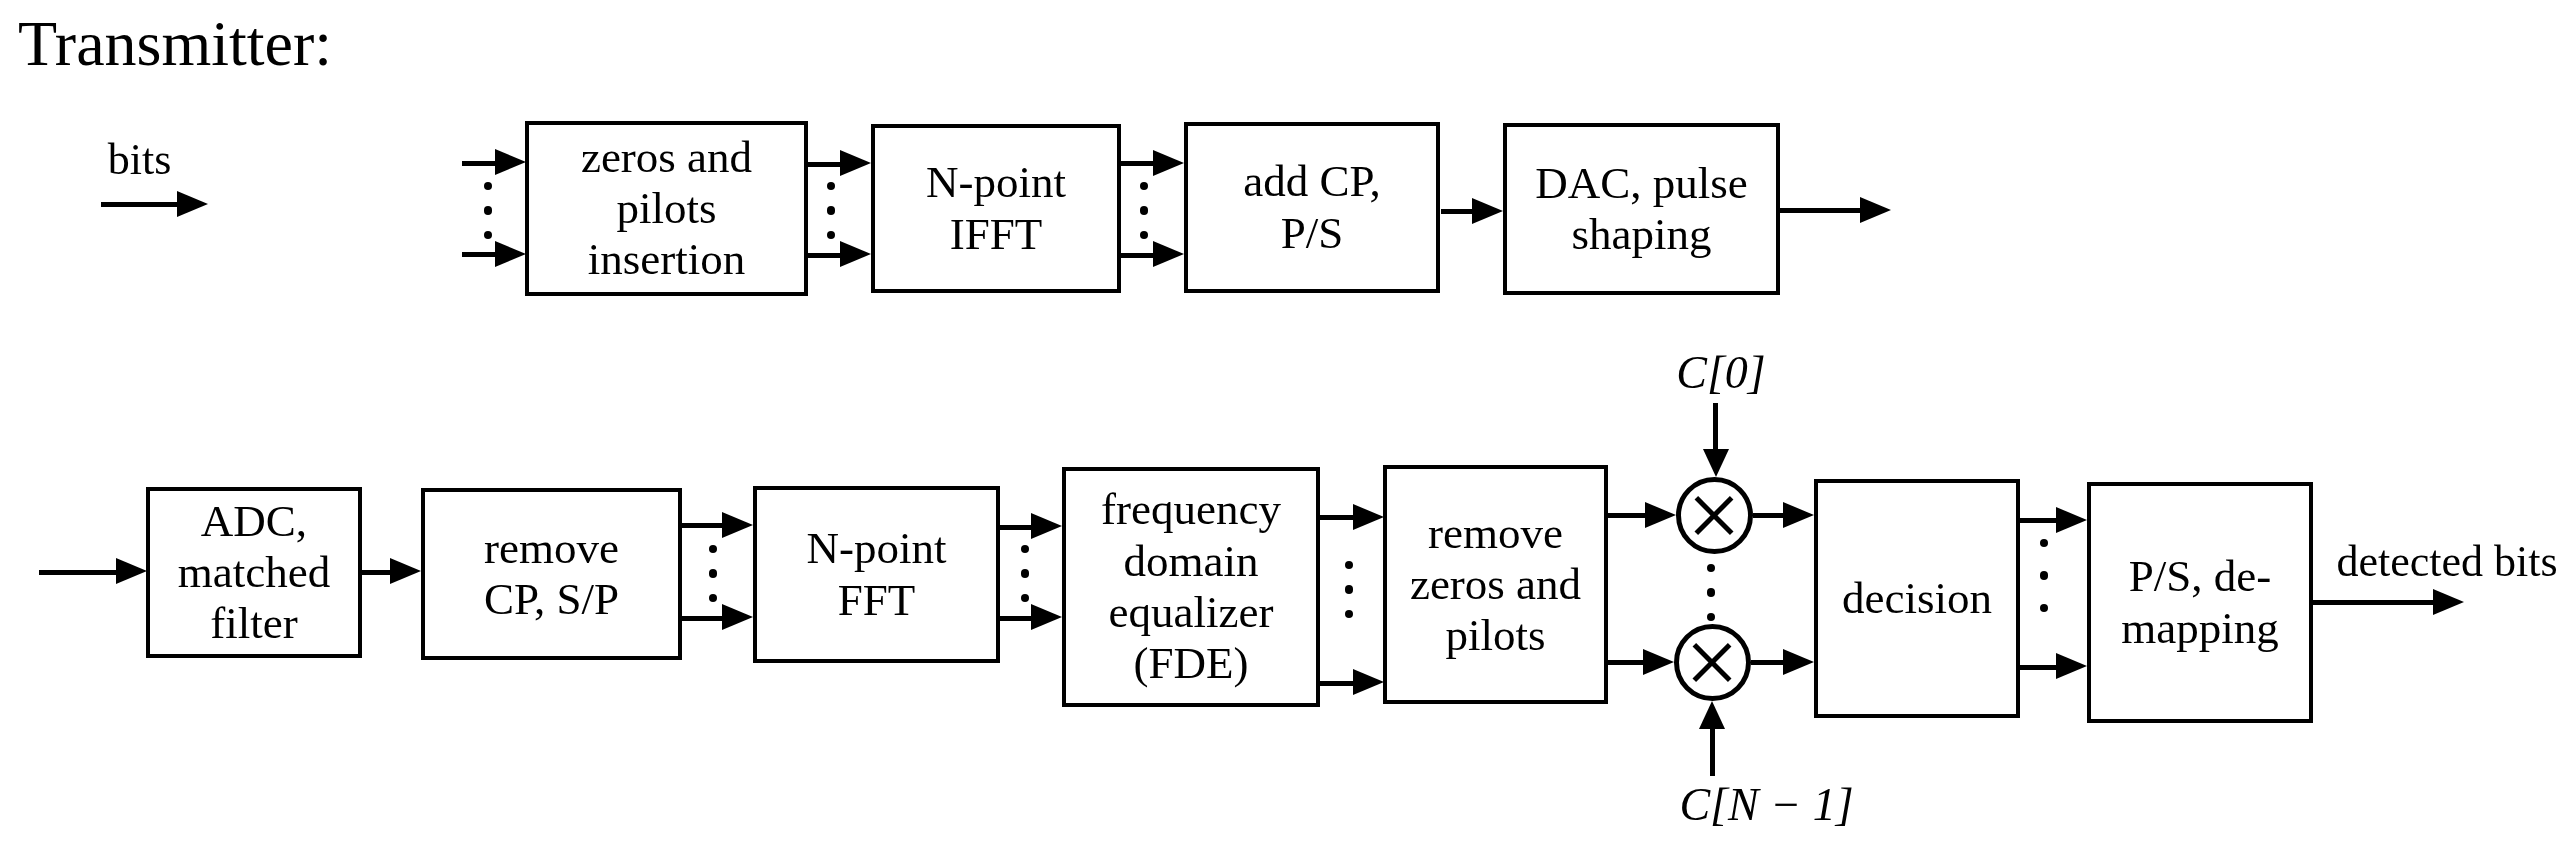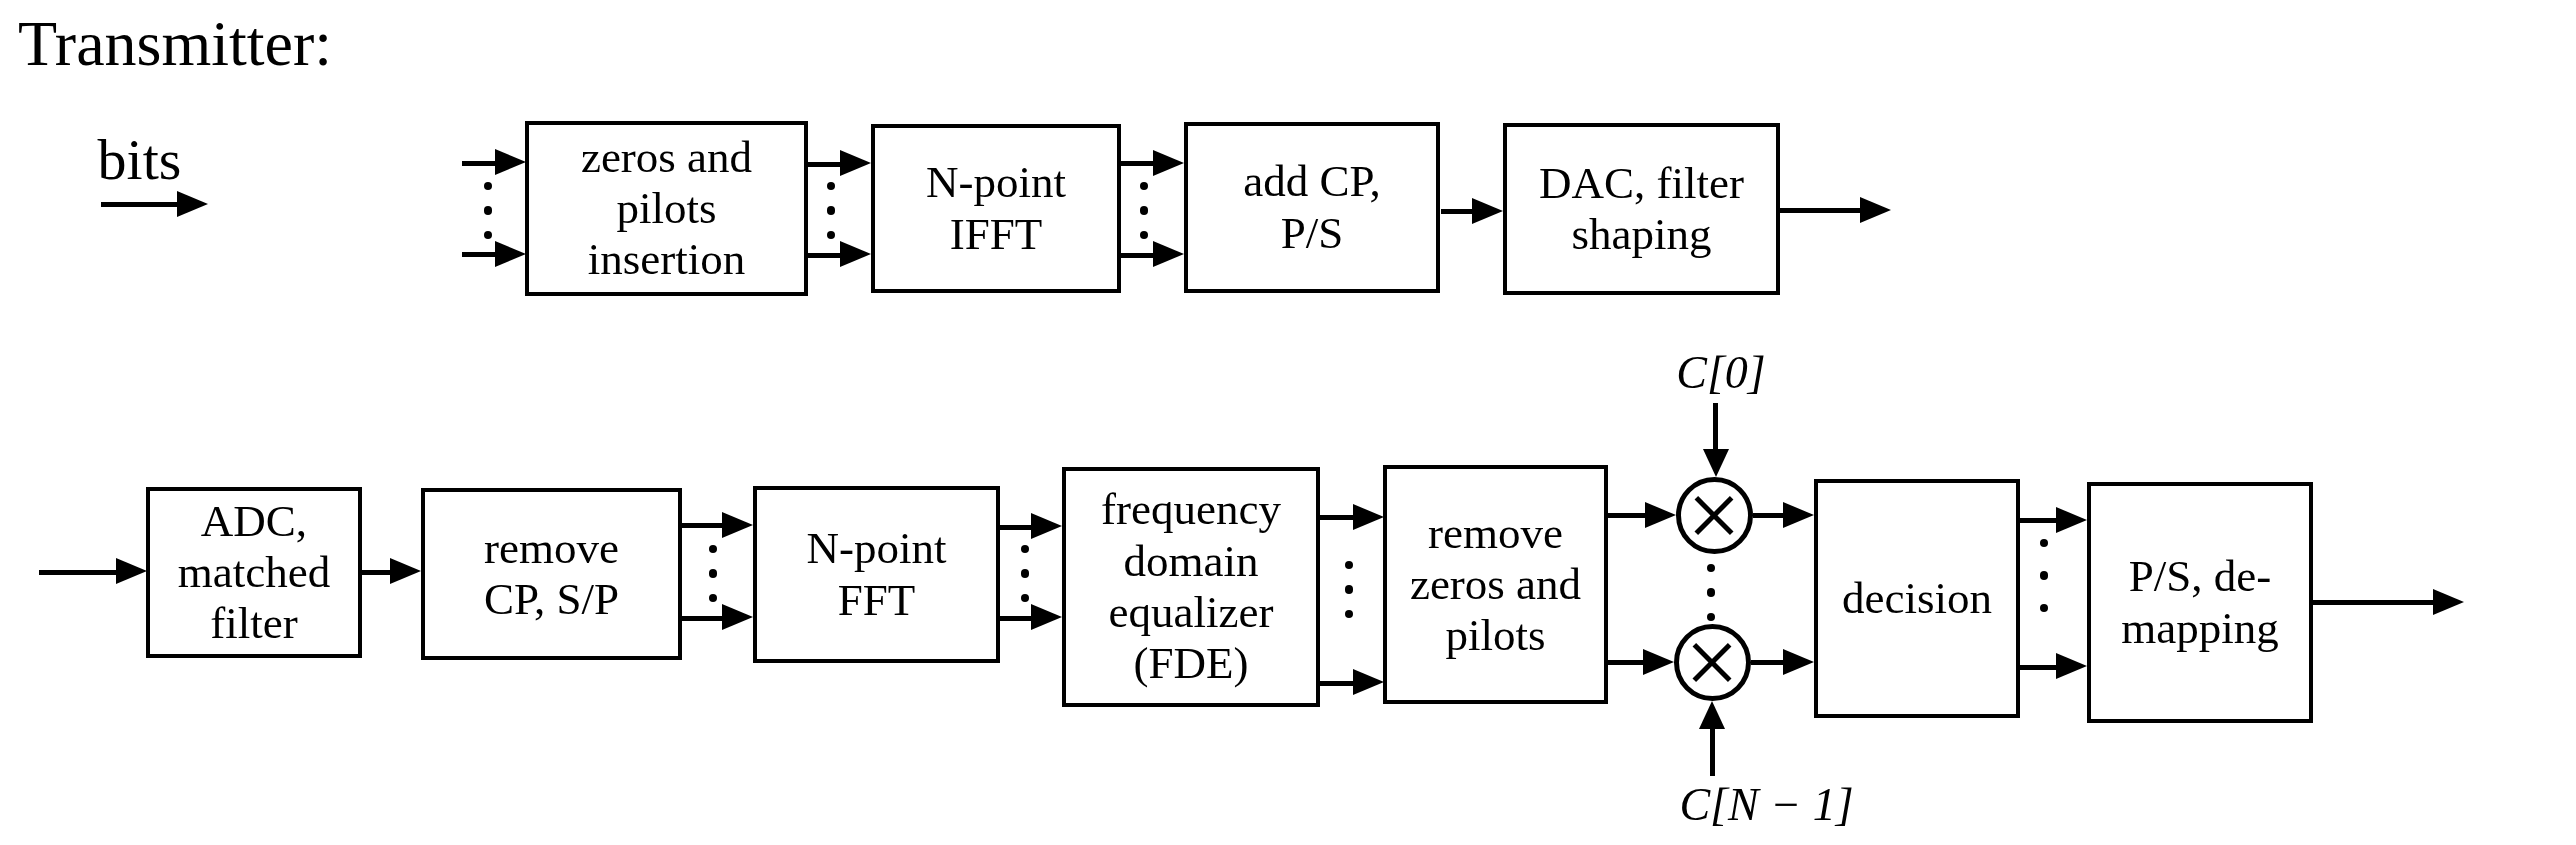--- a/index.html
+++ b/index.html
@@ -10,21 +10,21 @@
   }
   .title {
     position:absolute; font-size:64px; line-height:1; white-space:nowrap;
   }
   .box {
     position:absolute; border:4.5px solid var(--stroke); background:var(--bg);
     display:flex; align-items:center; justify-content:center; text-align:center;
     font-size:45px; line-height:1.14; white-space:pre-line; box-sizing:border-box;
   }
   .lbl {
-    position:absolute; font-size:58px; line-height:1; white-space:nowrap;
+    position:absolute; font-size:44px; line-height:1; white-space:nowrap;
     display:flex; align-items:center; justify-content:center;
   }
   .math { font-style:italic; font-size:46px; }
   .hl { position:absolute; height:4.5px; background:var(--stroke); }
   .vl { position:absolute; width:4.5px;  background:var(--stroke); }
   .ah-r { position:absolute; width:0; height:0;
           border-top:13.5px solid transparent; border-bottom:13.5px solid transparent;
           border-left:31px solid var(--stroke); }
   .ah-d { position:absolute; width:0; height:0;
           border-left:13.5px solid transparent; border-right:13.5px solid transparent;
@@ -53,21 +53,21 @@
   <div class="hl" style="left:101px; top:202px; width:76px;"></div>
   <div class="ah-r" style="left:177px; top:191px;"></div>
 
   <div class="box" style="left:525px; top:121px; width:283px; height:175px;">zeros and
 pilots
 insertion</div>
   <div class="box" style="left:871px; top:124px; width:250px; height:169px;">N-point
 IFFT</div>
   <div class="box" style="left:1184px; top:122px; width:256px; height:171px;">add CP,
 P/S</div>
-  <div class="box" style="left:1503px; top:123px; width:277px; height:172px;">DAC, filter
+  <div class="box" style="left:1503px; top:123px; width:277px; height:172px;">DAC, pulse
 shaping</div>
 
   <div class="hl" style="left:462px; top:161px; width:33px;"></div>
   <div class="ah-r" style="left:495px; top:149px;"></div>
   <div class="hl" style="left:462px; top:252px; width:33px;"></div>
   <div class="ah-r" style="left:495px; top:241px;"></div>
   <div class="dots" style="left:484px; top:182px;">
     <div class="dot"></div>
     <div class="dot"></div>
     <div class="dot"></div>
@@ -192,15 +192,16 @@
   <div class="hl" style="left:2019px; top:665px; width:39px;"></div>
   <div class="ah-r" style="left:2056px; top:653px;"></div>
   <div class="dots wide" style="left:2040px; top:539px;">
     <div class="dot"></div>
     <div class="dot"></div>
     <div class="dot"></div>
   </div>
 
   <div class="hl" style="left:2313px; top:600px; width:121px;"></div>
   <div class="ah-r" style="left:2433px; top:589px;"></div>
+  <div class="lbl" style="left:2325px; top:539px; width:244px; height:46px;">detected bits</div>
 
 </div>
 
 
 </body></html>

